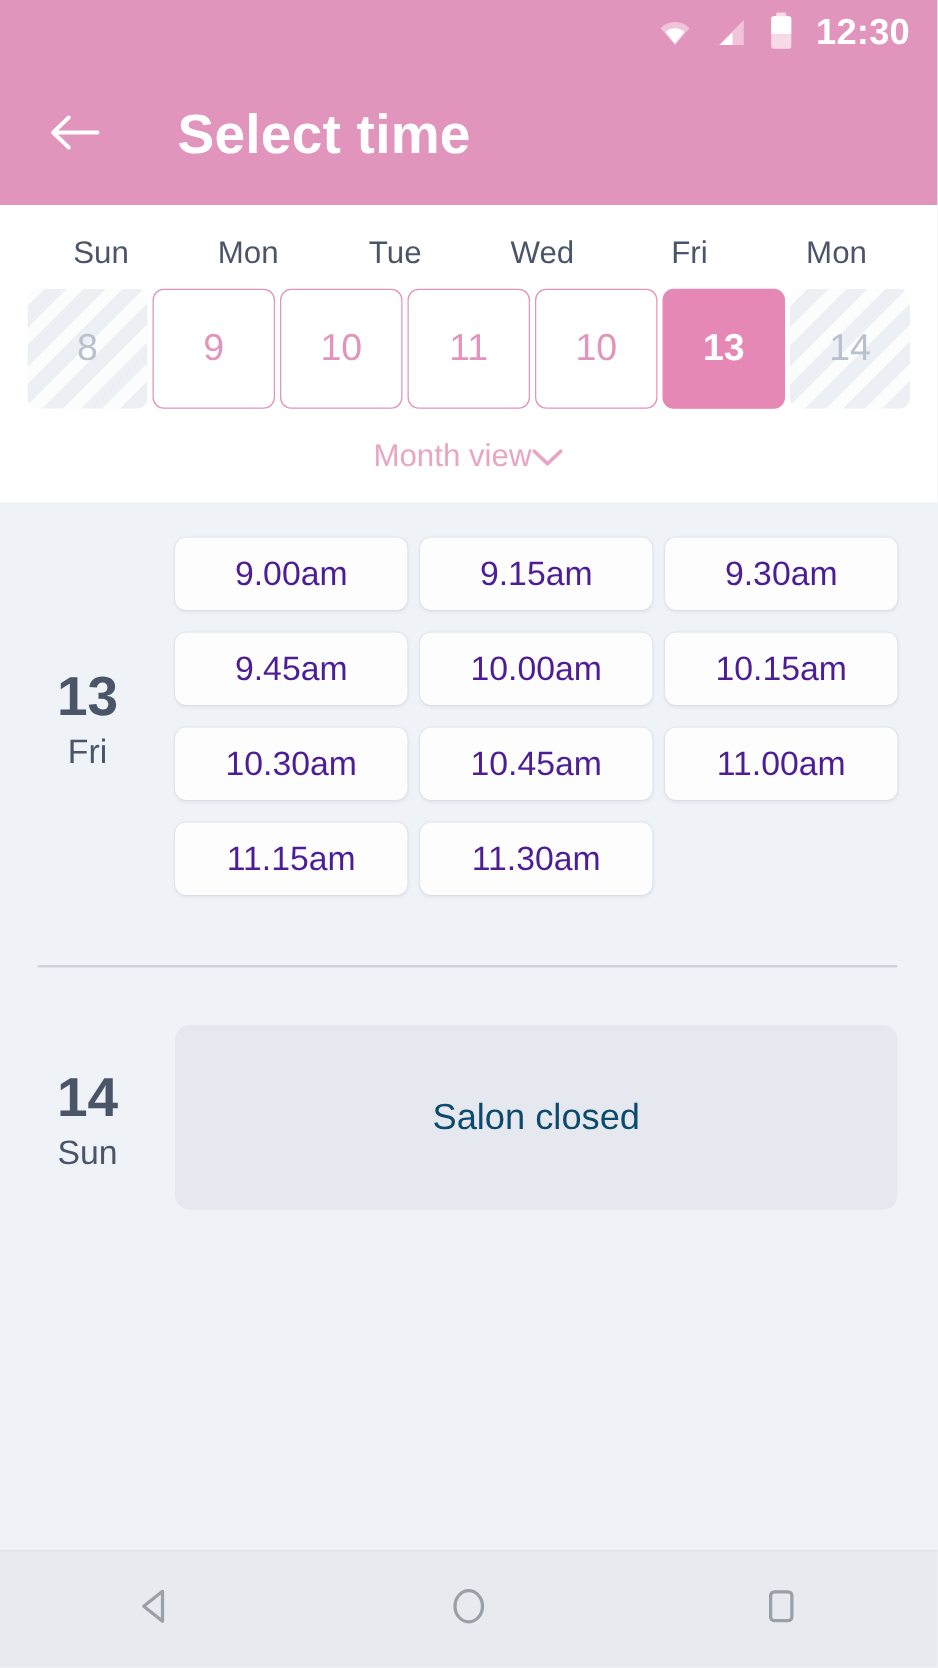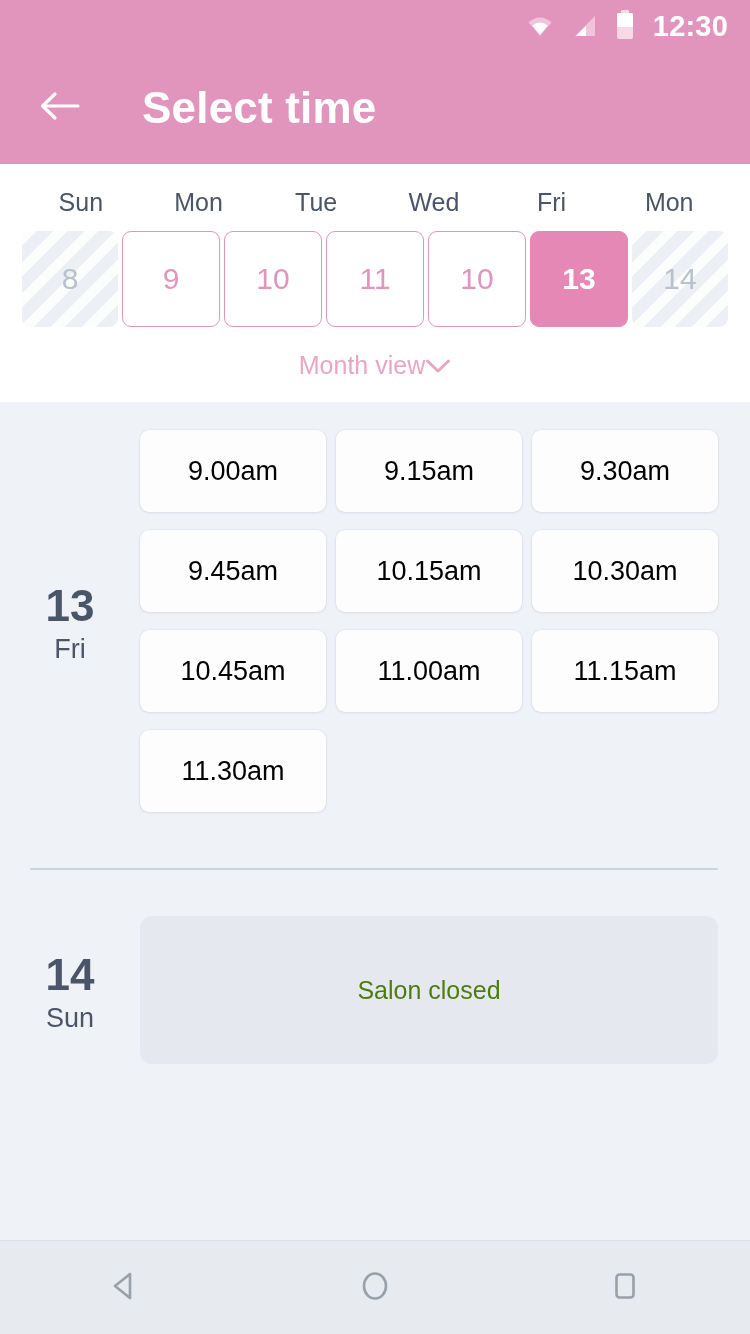--- a/index.html
+++ b/index.html
@@ -88,33 +88,33 @@
     padding-top:6px;
   }
   .daynum { font-size:44px; font-weight:bold; color:#4b5568; line-height:1.0; }
   .dayname { font-size:27px; color:#4b5568; margin-top:6px; font-weight:normal; }
 
   .slots-grid {
     flex:1; display:grid; grid-template-columns:repeat(3, 1fr);
     gap:18px 10px; padding-right:10px;
   }
   .slot {
-    height:82px; background:#fdfdfe; border-radius:9px;
-    display:flex; align-items:center; justify-content:center;
-    font-size:27px; color:#000000; cursor:pointer;
+    height:58px; background:#fdfdfe; border-radius:9px;
+    display:flex; align-items:center; justify-content:center;
+    font-size:27px; color:#4c1d95; cursor:pointer;
     box-shadow:0 1px 3px rgba(80,95,120,0.10), 0 0 0 0.6px rgba(200,210,222,0.35);
   }
 
   .divider { height:2px; background:#cdd4dd; margin:56px 32px 0 30px; border-radius:2px; }
 
   .closed-block { display:flex; padding:46px 22px 0 0; }
   .closed-box {
     flex:1; height:148px; background:#e5e9ef; border-radius:12px;
     display:flex; align-items:center; justify-content:center;
-    font-size:25px; color:#4d7c0f; margin-right:10px;
+    font-size:29px; color:#0c4a6e; margin-right:10px;
   }
 
   
   .navbar {
     position:absolute; left:0; bottom:0; width:750px; height:94px;
     background:#e7eaee; display:flex; align-items:center; justify-content:space-around;
     border-top:1.5px solid #dde1e7;
   }
   .navbtn { width:90px; height:70px; display:flex; align-items:center; justify-content:center; cursor:pointer; }
 </style>
@@ -205,20 +205,21 @@
     <div class="dayblock">
       <div class="daynum-col">
         <div class="daynum">13</div>
         <div class="dayname">Fri</div>
       </div>
       <div class="slots-grid">
         <div class="slot">9.00am</div>
         <div class="slot">9.15am</div>
         <div class="slot">9.30am</div>
         <div class="slot">9.45am</div>
+        <div class="slot">10.00am</div>
         <div class="slot">10.15am</div>
         <div class="slot">10.30am</div>
         <div class="slot">10.45am</div>
         <div class="slot">11.00am</div>
         <div class="slot">11.15am</div>
         <div class="slot">11.30am</div>
       </div>
     </div>
 
     <div class="divider"></div>

